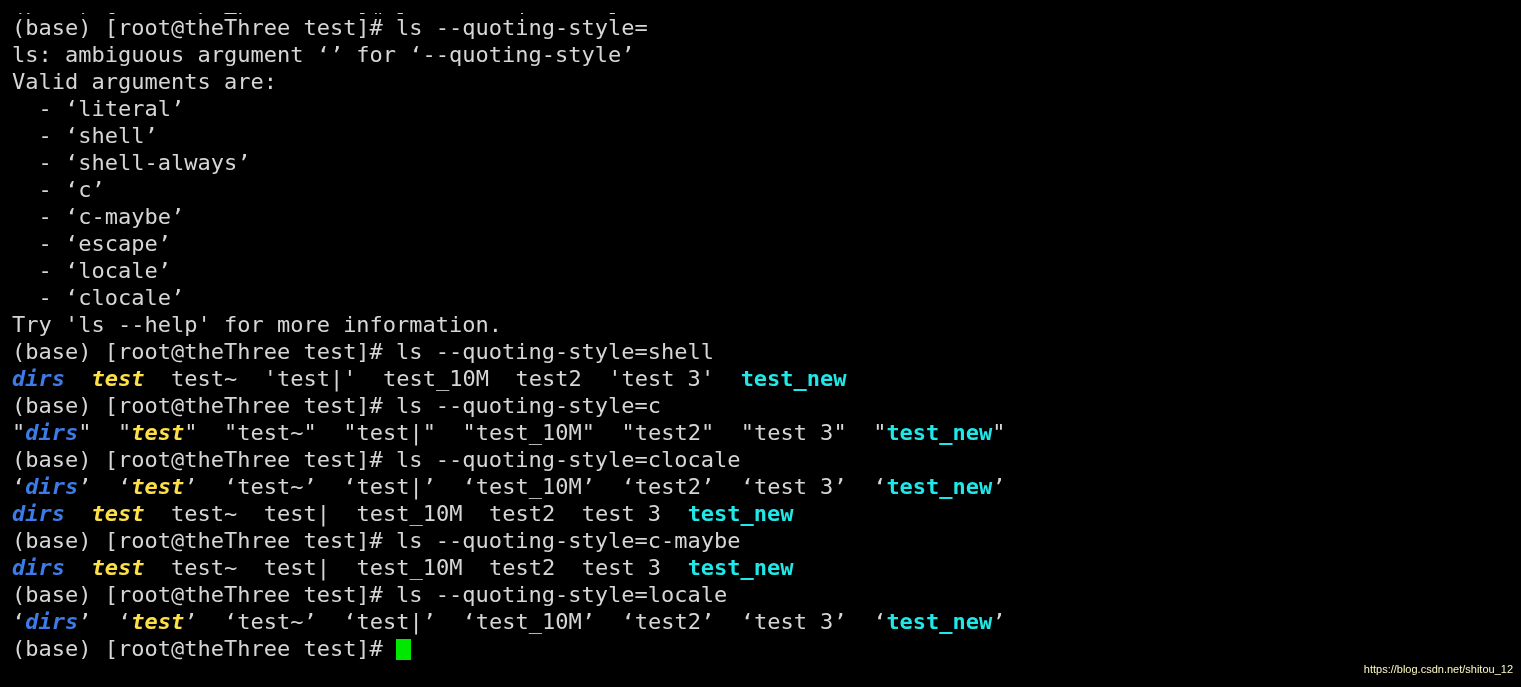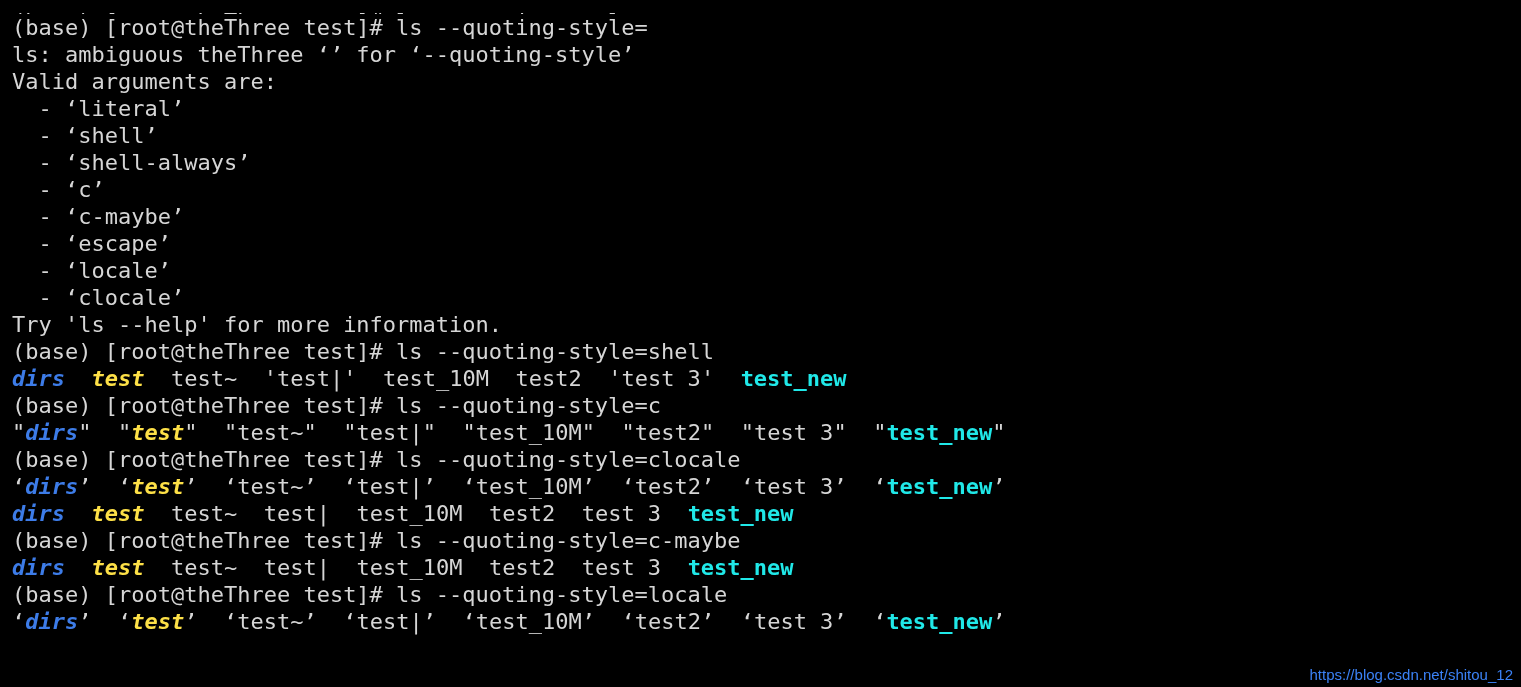--- a/index.html
+++ b/index.html
@@ -48,37 +48,37 @@
   .cursor {
     display: inline-block;
     width: 15px;
     height: 21px;
     background: #00e800;
     vertical-align: -4px;
   }
   #watermark {
     position: absolute;
     right: 8px;
-    bottom: 4px;
+    bottom: 12px;
     font-family: "Liberation Sans", "DejaVu Sans", sans-serif;
-    font-size: 15px;
-    color: #3b82f6;
+    font-size: 11px;
+    color: #fef9c3;
     white-space: pre;
   }
 </style>
 </head>
 <body>
 
 <div id="terminal">
 
   <div class="clipped-top"><span>(base) [root@theThree test]# ls --quoting-style=</span></div>
 
   <div class="line"><span>(base) [root@theThree test]# ls --quoting-style=</span></div>
 
-  <div class="line"><span>ls: ambiguous theThree ‘’ for ‘--quoting-style’</span></div>
+  <div class="line"><span>ls: ambiguous argument ‘’ for ‘--quoting-style’</span></div>
 
   <div class="line"><span>Valid arguments are:</span></div>
 
   <div class="line"><span>  - ‘literal’</span></div>
   <div class="line"><span>  - ‘shell’</span></div>
   <div class="line"><span>  - ‘shell-always’</span></div>
   <div class="line"><span>  - ‘c’</span></div>
   <div class="line"><span>  - ‘c-maybe’</span></div>
   <div class="line"><span>  - ‘escape’</span></div>
   <div class="line"><span>  - ‘locale’</span></div>
@@ -96,16 +96,17 @@
   <div class="line"><span class="c-white">‘</span><span class="c-blue">dirs</span><span class="c-white">’</span><span class="c-white">  </span><span class="c-white">‘</span><span class="c-green">test</span><span class="c-white">’</span><span class="c-white">  </span><span class="c-white">‘</span><span class="c-white">test~</span><span class="c-white">’</span><span class="c-white">  </span><span class="c-white">‘</span><span class="c-white">test|</span><span class="c-white">’</span><span class="c-white">  </span><span class="c-white">‘</span><span class="c-white">test_10M</span><span class="c-white">’</span><span class="c-white">  </span><span class="c-white">‘</span><span class="c-white">test2</span><span class="c-white">’</span><span class="c-white">  </span><span class="c-white">‘</span><span class="c-white">test 3</span><span class="c-white">’</span><span class="c-white">  </span><span class="c-white">‘</span><span class="c-cyan">test_new</span><span class="c-white">’</span></div>
 
   <div class="line"><span class="c-blue">dirs</span><span class="c-white">  </span><span class="c-green">test</span><span class="c-white">  </span><span class="c-white">test~</span><span class="c-white">  </span><span class="c-white">test|</span><span class="c-white">  </span><span class="c-white">test_10M</span><span class="c-white">  </span><span class="c-white">test2</span><span class="c-white">  </span><span class="c-white">test 3</span><span class="c-white">  </span><span class="c-cyan">test_new</span></div>
 
   <div class="line"><span>(base) [root@theThree test]# ls --quoting-style=c-maybe</span></div>
   <div class="line"><span class="c-blue">dirs</span><span class="c-white">  </span><span class="c-green">test</span><span class="c-white">  </span><span class="c-white">test~</span><span class="c-white">  </span><span class="c-white">test|</span><span class="c-white">  </span><span class="c-white">test_10M</span><span class="c-white">  </span><span class="c-white">test2</span><span class="c-white">  </span><span class="c-white">test 3</span><span class="c-white">  </span><span class="c-cyan">test_new</span></div>
 
   <div class="line"><span>(base) [root@theThree test]# ls --quoting-style=locale</span></div>
   <div class="line"><span class="c-white">‘</span><span class="c-blue">dirs</span><span class="c-white">’</span><span class="c-white">  </span><span class="c-white">‘</span><span class="c-green">test</span><span class="c-white">’</span><span class="c-white">  </span><span class="c-white">‘</span><span class="c-white">test~</span><span class="c-white">’</span><span class="c-white">  </span><span class="c-white">‘</span><span class="c-white">test|</span><span class="c-white">’</span><span class="c-white">  </span><span class="c-white">‘</span><span class="c-white">test_10M</span><span class="c-white">’</span><span class="c-white">  </span><span class="c-white">‘</span><span class="c-white">test2</span><span class="c-white">’</span><span class="c-white">  </span><span class="c-white">‘</span><span class="c-white">test 3</span><span class="c-white">’</span><span class="c-white">  </span><span class="c-white">‘</span><span class="c-cyan">test_new</span><span class="c-white">’</span></div>
 
+  <div class="line"><span>(base) [root@theThree test]# </span><span class="cursor"></span></div>
 
   <div id="watermark">https://blog.csdn.net/shitou_12</div>
 
 </div>
 
 </body></html>

